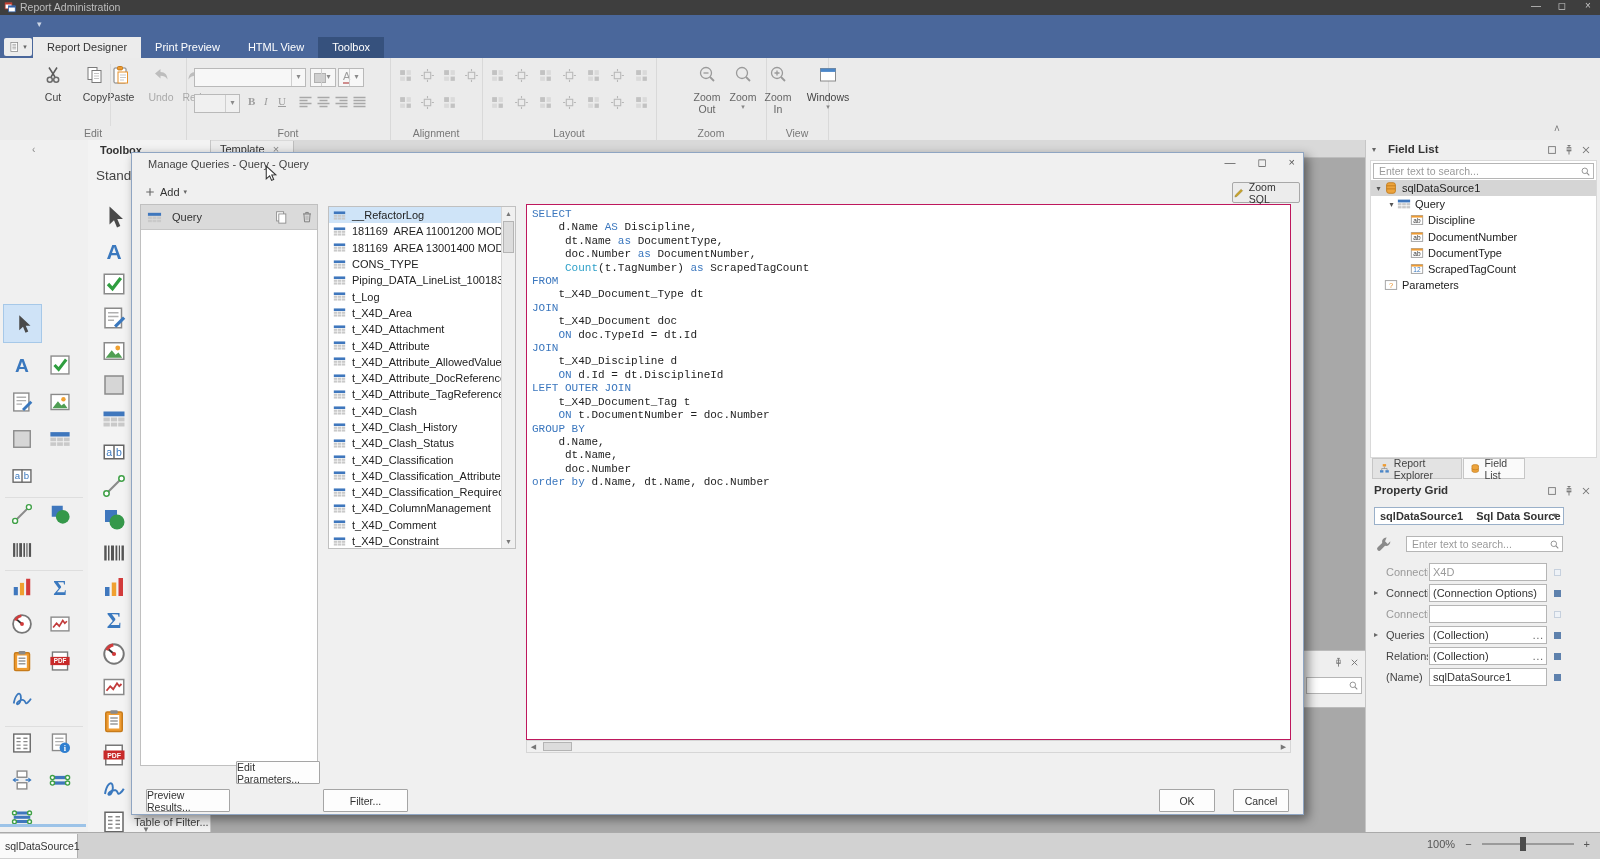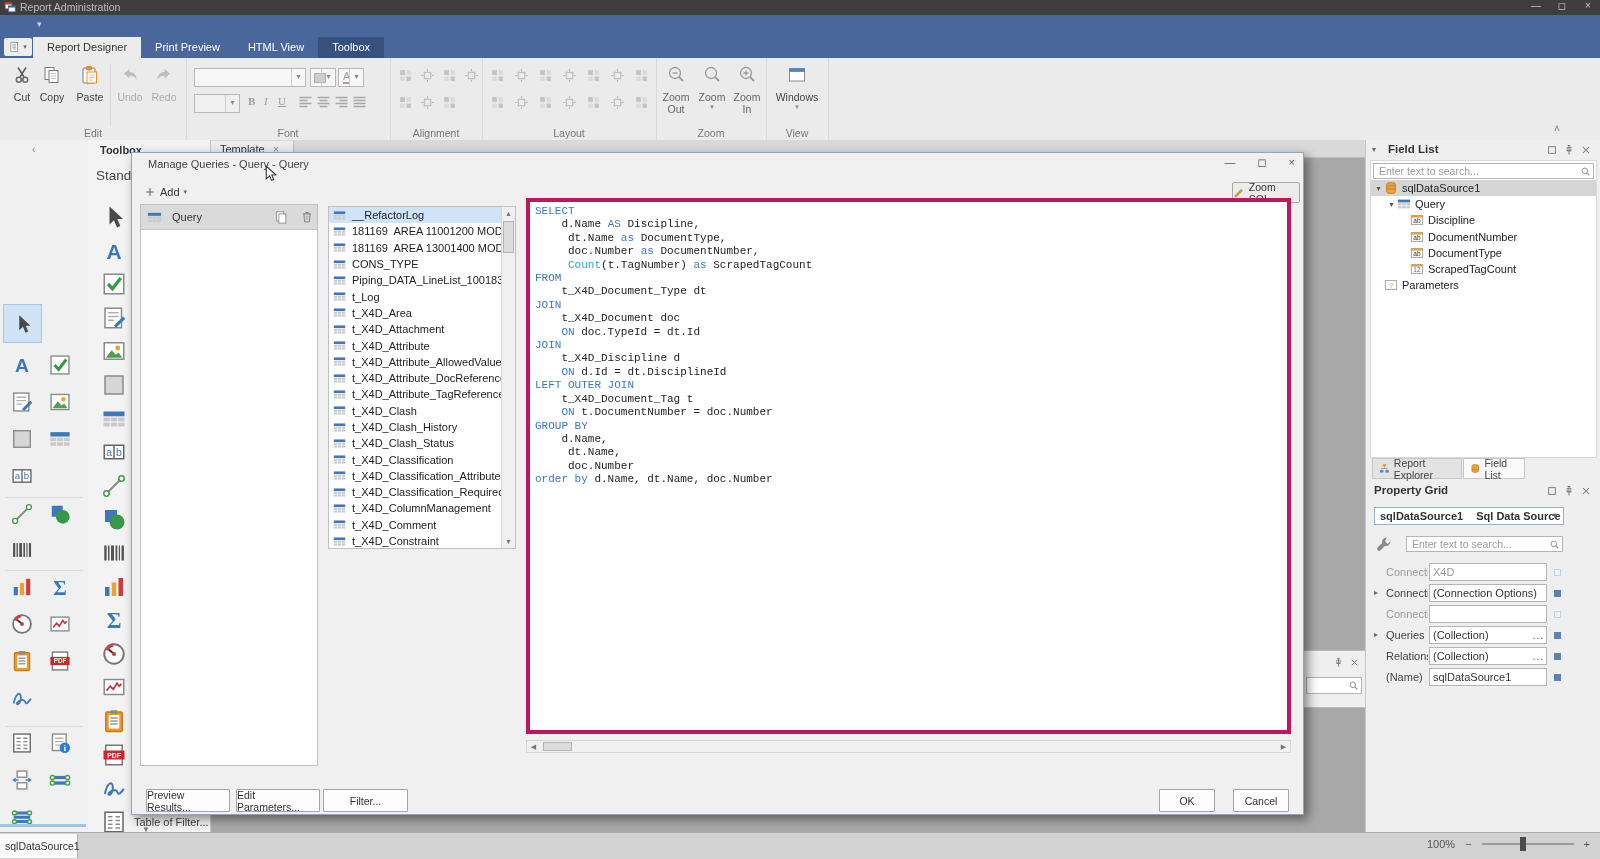--- a/index.html
+++ b/index.html
@@ -23,21 +23,21 @@
       display:flex;align-items:center;justify-content:center;gap:2px;}
   #ribbon-tabs{position:absolute;left:33px;bottom:0;display:flex;height:21px;}
   .rtab{padding:0 14px;color:#fff;font-size:11px;line-height:21px;text-align:center;}
   .rtab.active{background:#ececec;color:#333;}
   .rtab.dark{background:#36517d;}
 
   
   #ribbonbody{left:0;top:58px;width:1600px;height:82px;background:#ebebeb;border-bottom:1px solid #c9c9c9;}
   .rgroup{position:absolute;top:0;height:82px;border-right:1px solid #d9d9d9;}
   .rlabel{position:absolute;bottom:1px;left:0;right:0;text-align:center;font-size:10.5px;color:#777;}
-  .rbtn{position:absolute;top:5px;width:32px;height:58px;text-align:center;}
+  .rbtn{position:absolute;top:5px;width:32px;height:58px;text-align:center;margin-left:31px;}
   .rbtn .ic{width:20px;height:20px;margin:2px auto 0;}
   .rbtn .lbl{font-size:10.5px;color:#444;margin-top:4px;}
   .rbtn.dis .lbl{color:#a9a9a9;}
   .vsep{position:absolute;top:6px;width:1px;height:62px;background:#dcdcdc;}
   .combo{position:absolute;height:17px;background:#f7f7f7;border:1px solid #b9b9b9;}
   .combo .arr{position:absolute;right:0;top:0;bottom:0;width:13px;border-left:1px solid #cfcfcf;
       color:#8a8a8a;font-size:8px;text-align:center;line-height:15px;}
   .dimtext{color:#9d9d9d;}
 
   
@@ -86,21 +86,21 @@
   .vsb{position:absolute;right:0;top:0;bottom:0;width:13px;background:#f0f0f0;border-left:1px solid #d6d6d6;}
   .vsb .up,.vsb .dn{position:absolute;left:0;right:0;height:13px;color:#777;font-size:7px;text-align:center;line-height:13px;}
   .vsb .dn{bottom:0;}
   .vsb .thumb{position:absolute;left:1px;right:1px;top:14px;height:30px;background:#dcdcdc;border:1px solid #b4b4b4;}
   #colspanel{position:absolute;left:196px;top:401px;width:188px;height:212px;background:#fff;border:1px solid #c0c0c0;box-sizing:border-box;}
   #colshdr{position:absolute;left:0;right:0;top:0;height:18px;background:#fbfbfb;border-bottom:1px solid #e3e3e3;
       font-size:10.5px;color:#888;line-height:18px;padding-left:5px;}
   #colrow{position:absolute;left:0;right:0;top:20px;height:17px;}
   #colrow .cn{position:absolute;left:6px;font-weight:bold;color:#222;}
   #colrow .ct{position:absolute;right:8px;color:#777;font-size:10.5px;}
-  #sqlbox{position:absolute;left:394px;top:45px;width:765px;height:536px;background:#fff;border:4px solid #be185d;box-sizing:border-box;overflow:hidden;}
+  #sqlbox{position:absolute;left:394px;top:51px;width:765px;height:536px;background:#fff;border:1px solid #be185d;box-sizing:border-box;overflow:hidden;}
   #sqlbox pre{margin:3px 0 0 5px;font-family:"Liberation Mono",monospace;font-size:11px;line-height:13.4px;color:#222;}
   .sk{color:#3b77be;}
   .sf{color:#2ea0c8;}
   .hsb{position:absolute;left:394px;top:587px;width:765px;height:13px;background:#f0f0f0;border:1px solid #d6d6d6;box-sizing:border-box;}
   .hsb .lt,.hsb .rt{position:absolute;top:0;bottom:0;width:13px;color:#777;font-size:7px;text-align:center;line-height:11px;}
   .hsb .rt{right:0;}
   .hsb .thumb{position:absolute;left:16px;top:1px;bottom:1px;width:27px;background:#dcdcdc;border:1px solid #b4b4b4;}
   .dbtn{position:absolute;height:21px;background:#fdfdfd;border:1px solid #a5a5a5;border-radius:1px;
       font-size:10.5px;color:#333;display:flex;align-items:center;justify-content:center;}
 
@@ -197,21 +197,21 @@
   <div class="abs" id="ribbonbody">
     <div class="rgroup" id="g-edit" style="left:0;width:186px">
       <div class="rbtn" style="left:6px">
         <span class="ic"><svg viewBox="0 0 20 20">
               <path d="M6 2.5 L12 12 M14 2.5 L8 12" stroke="#5a5a5a" stroke-width="1.5" fill="none"></path>
               <circle cx="6.8" cy="14.8" r="2.5" fill="none" stroke="#6a6a6a" stroke-width="1.5"></circle>
               <circle cx="13.2" cy="14.8" r="2.5" fill="none" stroke="#6a6a6a" stroke-width="1.5"></circle>
             </svg></span>
         <div class="lbl">Cut</div>
       </div>
-      <div class="rbtn" style="left:36px">
+      <div class="rbtn" style="left:48px">
         <span class="ic"><svg viewBox="0 0 20 20">
               <rect x="3" y="2.5" width="9" height="12" fill="#fff" stroke="#7a7a7a"></rect>
               <rect x="7" y="5.5" width="9" height="12" fill="#fff" stroke="#7a7a7a"></rect>
               <path d="M9 8.5 h5 M9 11 h5 M9 13.5 h5" stroke="#c4c4c4"></path>
             </svg></span>
         <div class="lbl">Copy</div>
       </div>
       <div class="rbtn" style="left:74px">
         <span class="ic"><svg viewBox="0 0 20 20">
               <rect x="3" y="3" width="12" height="15" rx="1" fill="#fff" stroke="#7a7a7a"></rect>
@@ -1380,21 +1380,21 @@
 <span>     doc.Number</span>
 <span class="sk">order by</span><span> d.Name, dt.Name, doc.Number</span></pre>
       </div>
     <div class="hsb">
       <div class="lt">◀</div>
       <div class="thumb"></div>
       <div class="rt">▶</div>
     </div>
 
     <div class="dbtn" style="left:14px;top:636px;width:82px">Preview Results...</div>
-    <div class="dbtn" style="left:104px;top:636px;width:82px">Edit Parameters...</div>
+    <div class="dbtn" style="left:104px;top:608px;width:82px">Edit Parameters...</div>
     <div class="dbtn" style="left:191px;top:636px;width:83px">Filter...</div>
     <div class="dbtn" style="left:1027px;top:636px;width:54px">OK</div>
     <div class="dbtn" style="left:1101px;top:636px;width:54px">Cancel</div>
   </div>
 
   <div class="abs" id="statusbar">
     <div id="sb-left">sqlDataSource1</div>
     <div id="sb-zoom">
       <span>100%</span>
       <span>−</span>

